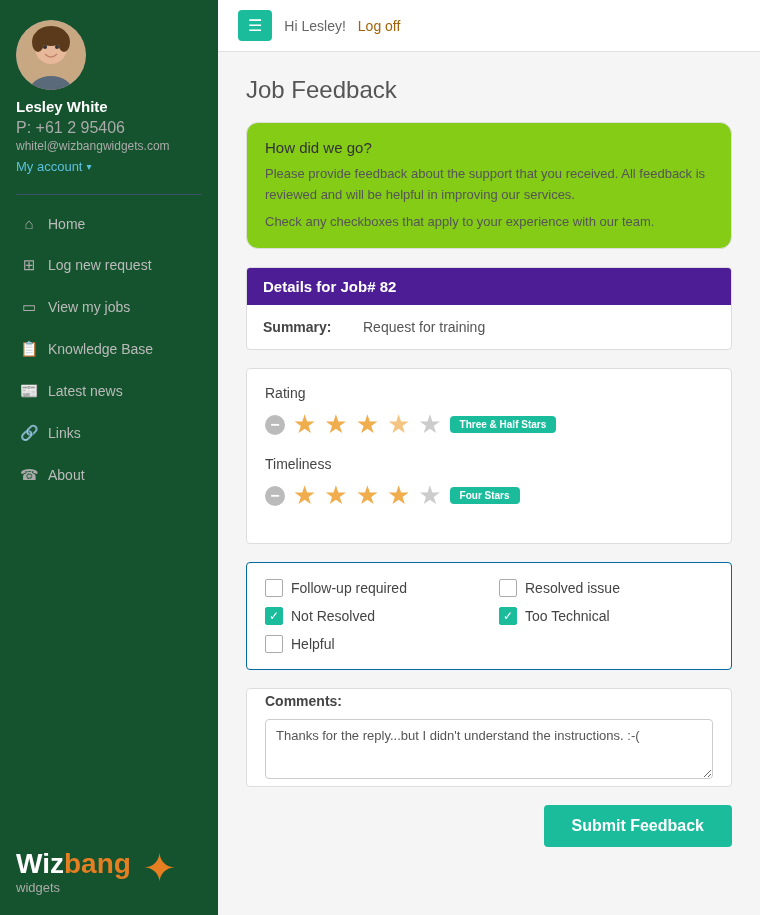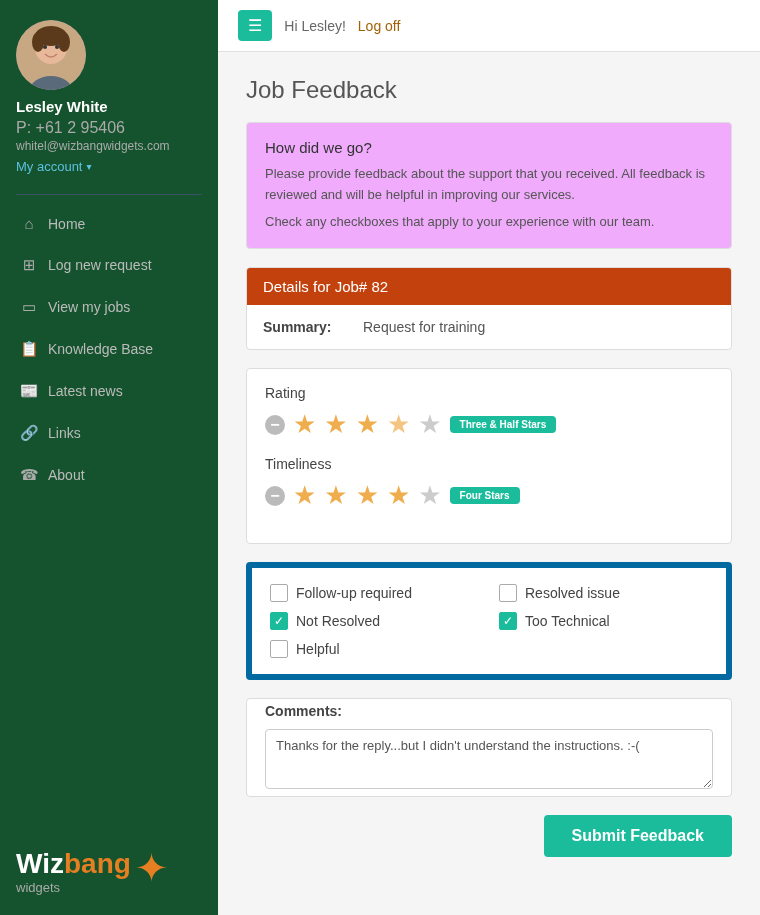--- a/index.html
+++ b/index.html
@@ -168,23 +168,23 @@
     }
 
     .page-title {
       font-size: 24px;
       color: #555;
       font-weight: normal;
       margin-bottom: 18px;
     }
 
     .info-box {
-      background: #f0abfc;
+      background: #84cc16;
       border: 1px solid #ddd;
-      border-radius: 4px;
+      border-radius: 12px;
       padding: 16px 18px;
       margin-bottom: 18px;
     }
 
     .info-box-heading {
       font-size: 15px;
       color: #333;
       margin-bottom: 8px;
     }
 
@@ -197,24 +197,25 @@
     
     .job-details-card {
       background: #fff;
       border: 1px solid #ddd;
       border-radius: 4px;
       margin-bottom: 18px;
       overflow: hidden;
     }
 
     .job-details-header {
-      background: #c2410c;
+      background: #4c1d95;
       color: #fff;
       padding: 10px 16px;
       font-size: 15px;
+      font-weight: bold;
     }
 
     .job-details-body {
       padding: 14px 16px;
       display: flex;
       align-items: center;
     }
 
     .job-summary-label {
       font-weight: bold;
@@ -278,21 +279,21 @@
       color: #fff;
       padding: 3px 10px;
       border-radius: 4px;
       font-size: 10px;
       font-weight: bold;
     }
 
     
     .checkbox-card {
       background: #fff;
-      border: 6px solid #0369a1;
+      border: 1px solid #0369a1;
       border-radius: 4px;
       padding: 16px 18px;
       margin-bottom: 18px;
     }
 
     .checkbox-grid {
       display: grid;
       grid-template-columns: 1fr 1fr;
       gap: 10px 20px;
     }
@@ -431,21 +432,21 @@
       <span class="nav-icon">🔗</span>
       <span>Links</span>
     </div>
     <div class="nav-item">
       <span class="nav-icon">☎</span>
       <span>About</span>
     </div>
   </nav>
 
   <div class="sidebar-logo">
-    <div style="display:flex; align-items:center; gap:4px;">
+    <div style="display:flex; align-items:center; gap:12px;">
       <div>
         <div class="logo-text">
           <span>Wiz</span><span style="color:#e67e22;">bang</span>
         </div>
         <div class="logo-widgets">widgets</div>
       </div>
       <span style="font-size:40px; color:#e67e22; margin-top:-10px;">✦</span>
     </div>
   </div>
 </div>

